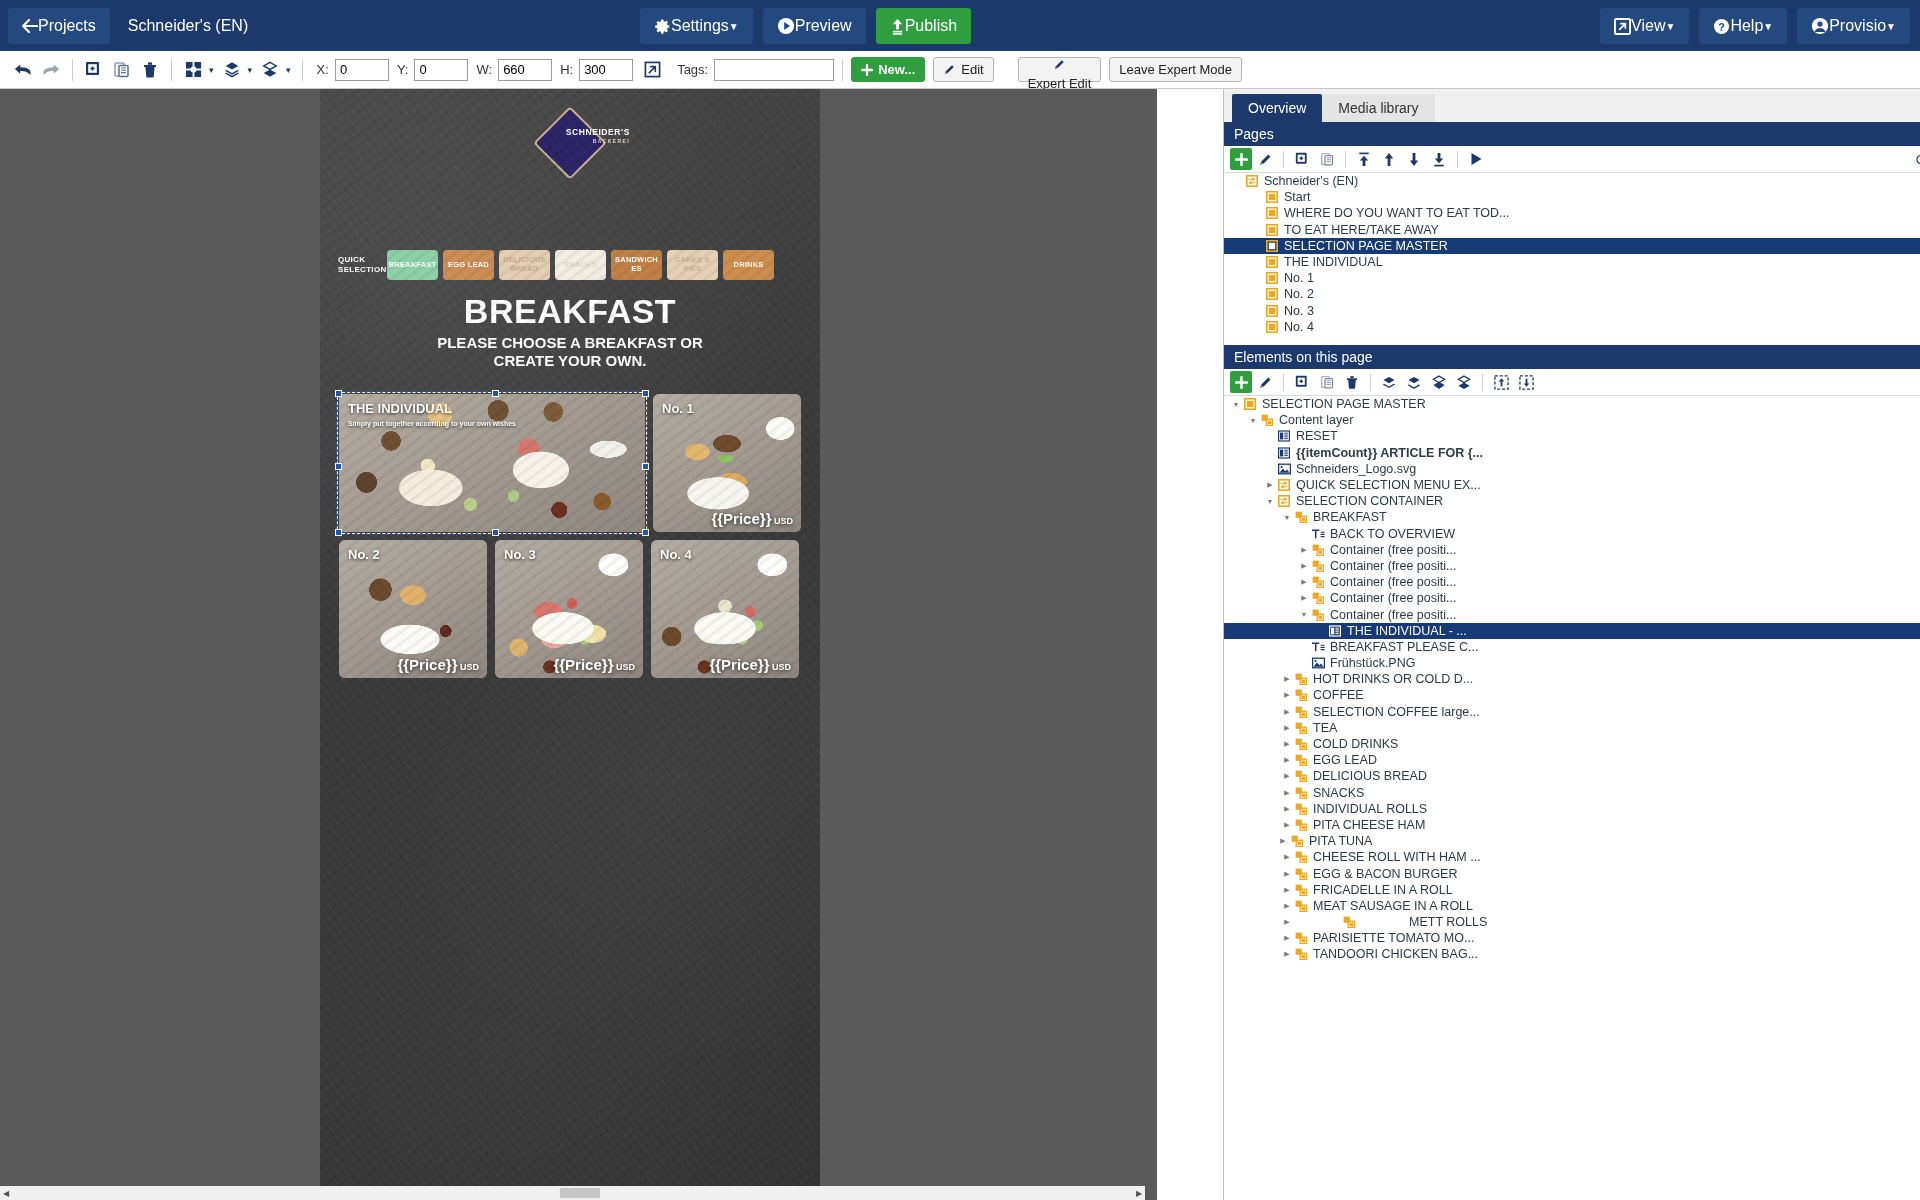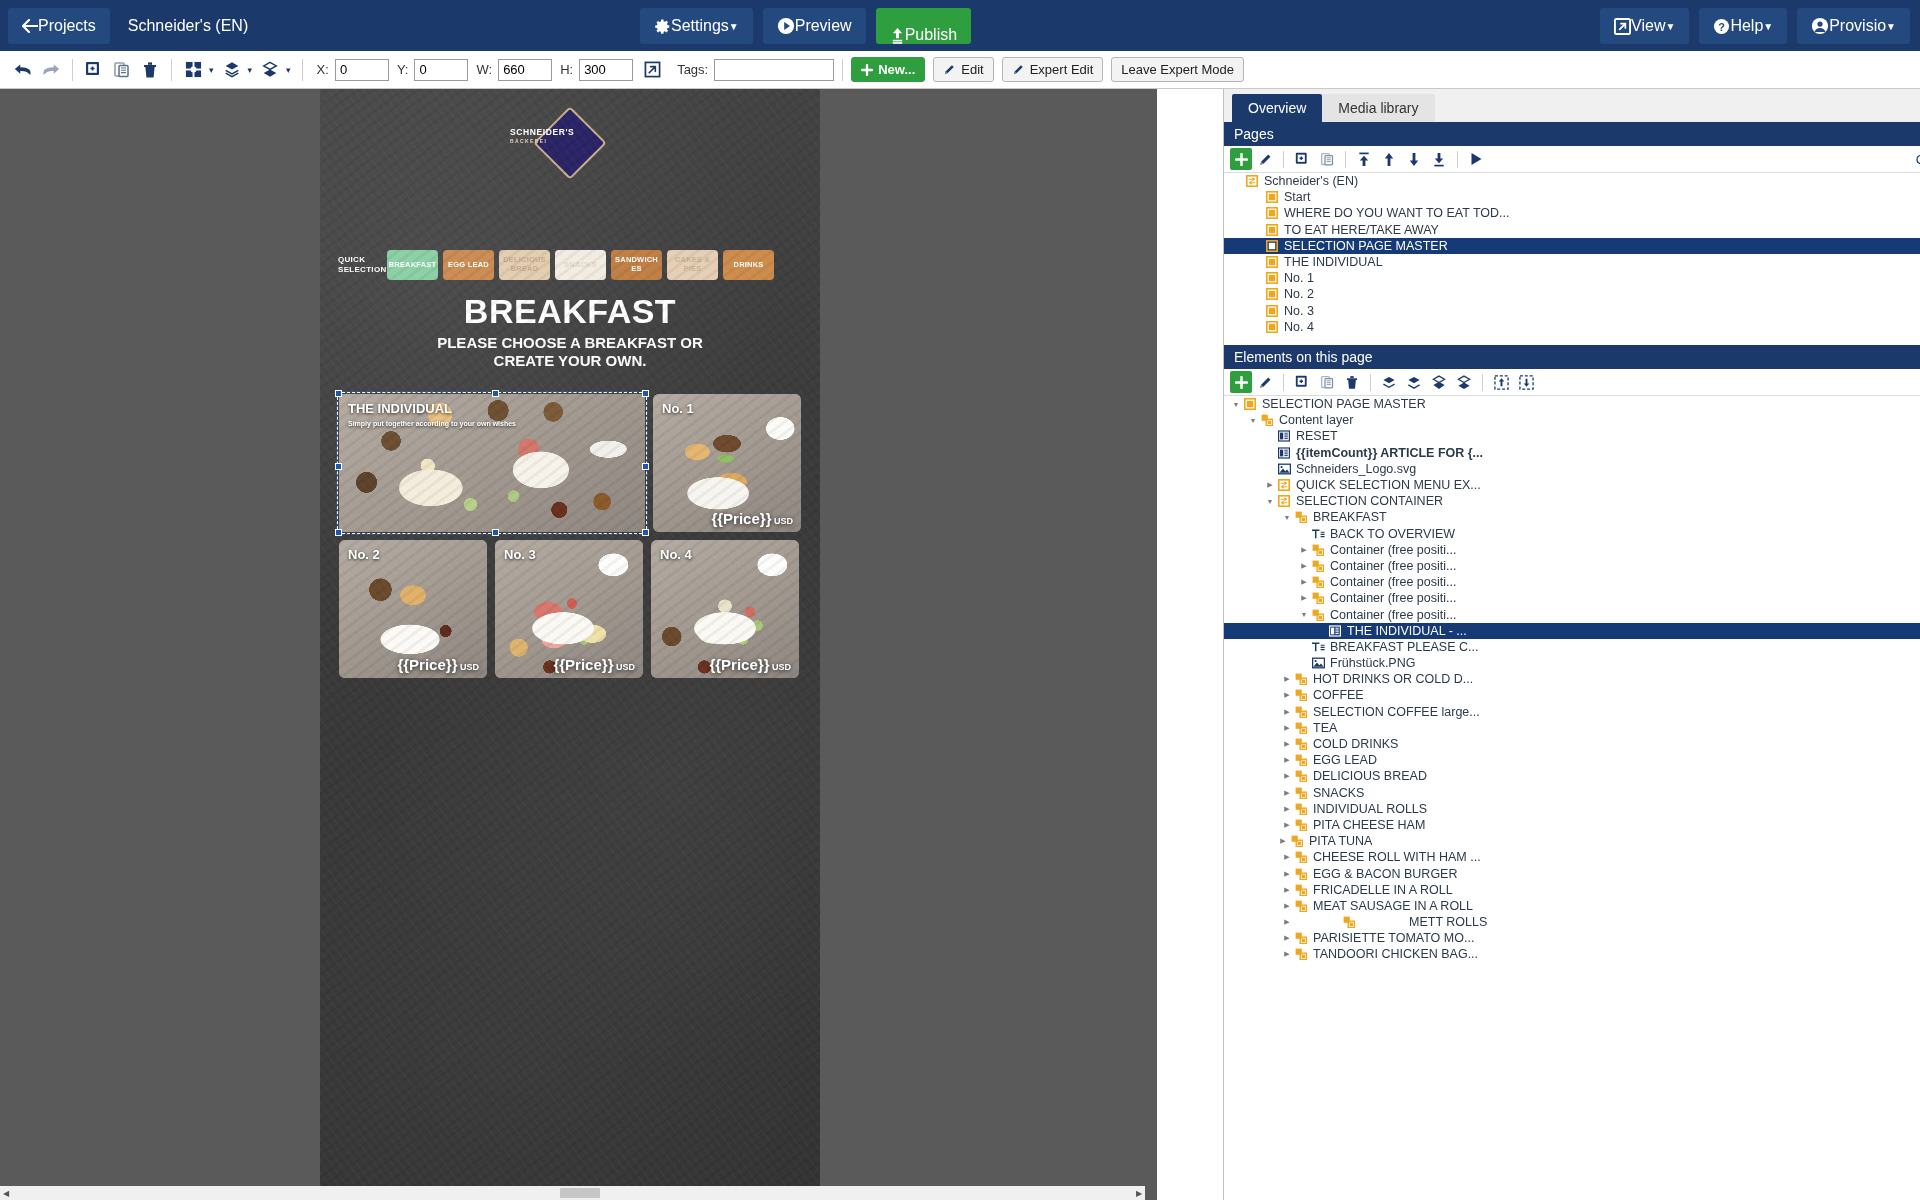--- a/index.html
+++ b/index.html
@@ -17,21 +17,21 @@
     background: #1b3a6b;
     display: flex; align-items: center;
   }
   .tb-btn {
     background: #24497f; border: none; color: #ffffff;
     height: 36px; border-radius: 3px;
     display: inline-flex; align-items: center; gap: 0;
     padding: 0 14px; font-size: 16px; cursor: pointer;
     white-space: nowrap;
   }
-  .tb-btn.green { background: #2e9e3e; align-items: flex-end; }
+  .tb-btn.green { background: #2e9e3e; }
   .tb-btn .caret { font-size: 10px; }
   .tb-projects { margin-left: 8px; }
   .proj-title {
     color: #ffffff; font-size: 16px; margin-left: 18px; white-space: nowrap;
   }
   .tb-center { position: absolute; left: 640px; top: 8px; display: flex; gap: 10px; }
   .tb-right { position: absolute; right: 10px; top: 8px; display: flex; gap: 10px; }
 
   .ico {
     display: inline-flex; align-items: center; justify-content: center;
@@ -87,21 +87,21 @@
       repeating-linear-gradient(53deg, rgba(255,255,255,0.018) 0 2px, rgba(0,0,0,0) 2px 7px),
       repeating-linear-gradient(-37deg, rgba(0,0,0,0.05) 0 3px, rgba(0,0,0,0) 3px 9px);
   }
   .logo {
     position: absolute; left: 50%; top: 28px; transform: translateX(-50%) rotate(45deg);
     width: 52px; height: 52px; background: #2b2466;
     border: 2px solid #cbb28c; border-radius: 4px;
   }
   .logo-txt {
     position: absolute; left: 50%; top: 38px; transform: translateX(-50%);
-    width: 120px; text-align: left; color: #fff;
+    width: 120px; text-align: right; color: #fff;
     font-size: 8.5px; font-weight: bold; letter-spacing: 0.6px;
     line-height: 1.25; z-index: 3;
   }
   .logo-txt .sub { font-size: 5px; letter-spacing: 1.4px; color:#e2d4bb;}
 
   .quick-row {
     position: absolute; left: 18px; top: 161px; right: 12px;
     display: flex; align-items: center; gap: 5px;
   }
   .quick-lbl {
@@ -402,21 +402,21 @@
   </button>
   <button class="btn2" style="margin-left:6px;">
     <span class="ico">
       <svg width="13" height="13" viewBox="0 0 14 14">
           <path d="M2 12 l1.1-3.1 L9.6 2.4 l2 2 L5.1 10.9 Z" fill="#1b3a6b"></path>
           <path d="M2 12 l1.1-3.1 1.9 1.9z" fill="#7b8ba3"></path>
         </svg>
     </span>
     <span>Edit</span>
   </button>
-  <button class="btn2" style="margin-left:6px;">
+  <button class="btn2" style="margin-left:22px;flex-direction:column;">
     <span class="ico">
       <svg width="13" height="13" viewBox="0 0 14 14">
           <path d="M2 12 l1.1-3.1 L9.6 2.4 l2 2 L5.1 10.9 Z" fill="#1b3a6b"></path>
           <path d="M2 12 l1.1-3.1 1.9 1.9z" fill="#7b8ba3"></path>
         </svg>
     </span>
     <span>Expert Edit</span>
   </button>
   <button class="btn2" style="margin-left:6px;">
     <span>Leave Expert Mode</span>

